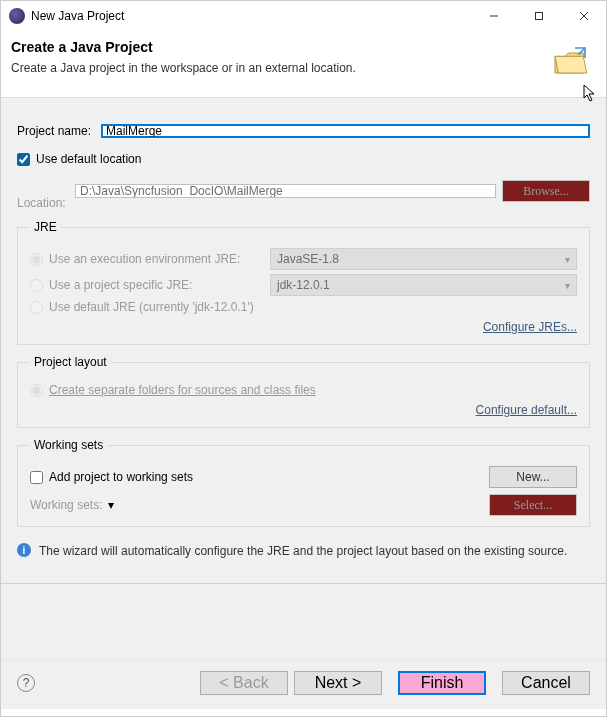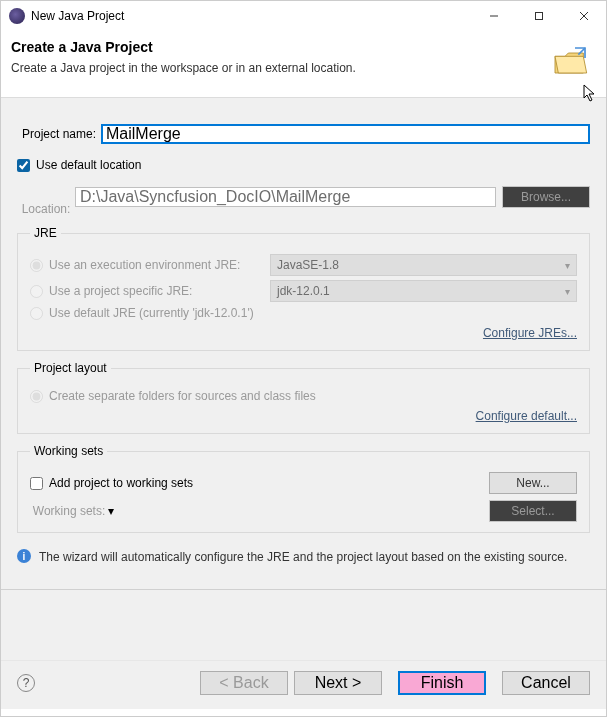--- a/index.html
+++ b/index.html
@@ -50,29 +50,29 @@
   .body-area {
     background: #f0f0f0;
     padding: 16px 16px 8px 16px;
     min-height: 562px;
     font-size: 12px;
     color: #000;
     position: relative;
   }
 
   .row { display: flex; align-items: center; margin-bottom: 6px; }
-  .label { color: #000; text-align: center; }
+  .label { color: #000; }
   .label.disabled { color: #9a9a9a; }
 
   .text-input {
     flex: 1;
-    height: 20px;
+    height: 14px;
     border: 1px solid #7a7a7a;
     padding: 2px 4px;
-    font-size: 16px;
+    font-size: 12px;
     background: #fff;
     outline: none;
   }
   .text-input.focused {
     border: 1px solid #0078d7;
     box-shadow: 0 0 0 1px #0078d7 inset;
   }
   .text-input[disabled] {
     background: #fff;
     color: #6d6d6d;
@@ -84,22 +84,23 @@
     background: #e1e1e1;
     padding: 0 16px;
     font-size: 12px;
     color: #333;
     display: inline-flex;
     align-items: center;
     justify-content: center;
   }
   .btn[disabled] {
     color: #9a9a9a;
-    background: #404040;
+    background: #7f1d1d;
     border-color: #c6c6c6;
+    font-family: Liberation Serif, serif;
   }
 
   .chk, .rad {
     width: 13px; height: 13px; margin: 0 6px 0 0;
     vertical-align: middle;
     accent-color: #0a64a4;
   }
   .rad[disabled] { opacity: 0.55; }
 
   fieldset.group {
@@ -288,21 +289,21 @@
       </div>
     </div>
     <div class="link-right">
       <a href="#">Configure JREs...</a>
     </div>
   </fieldset>
 
   <fieldset class="group">
     <legend>Project layout</legend>
     <div class="opt-row">
-      <div class="left" style="flex:1;">
+      <div class="left" style="flex:1;text-decoration:underline;">
         <input type="radio" class="rad" name="layout" checked="" disabled="" style="">
         <span>Create separate folders for sources and class files</span>
       </div>
     </div>
     <div class="link-right">
       <a href="#">Configure default...</a>
     </div>
   </fieldset>
 
   <fieldset class="group">

